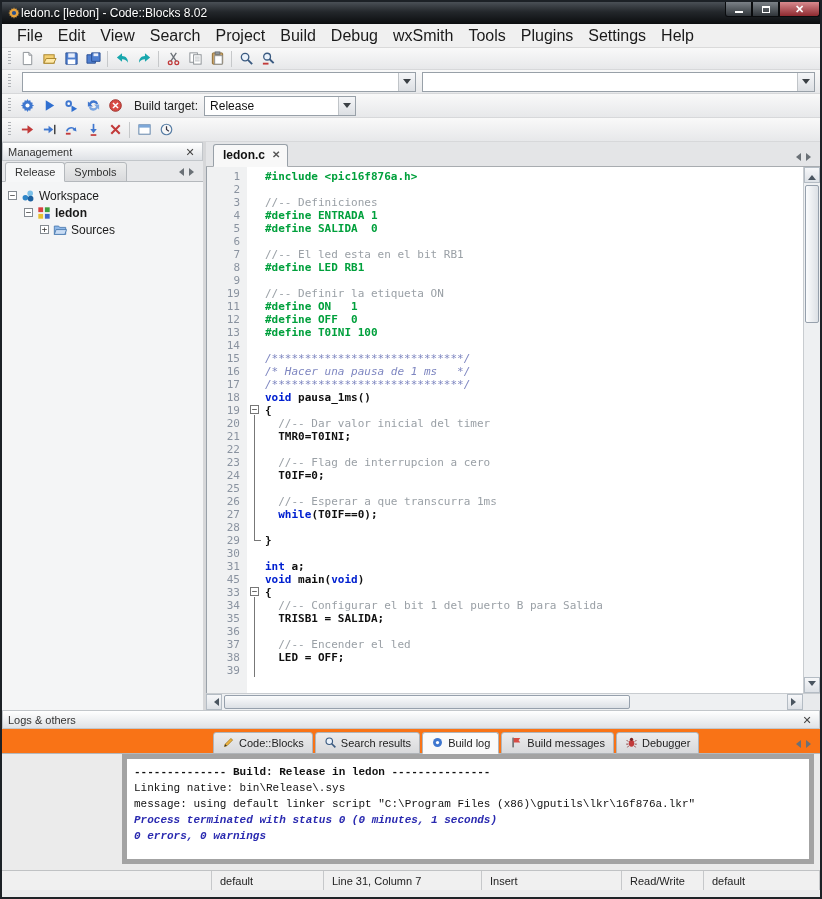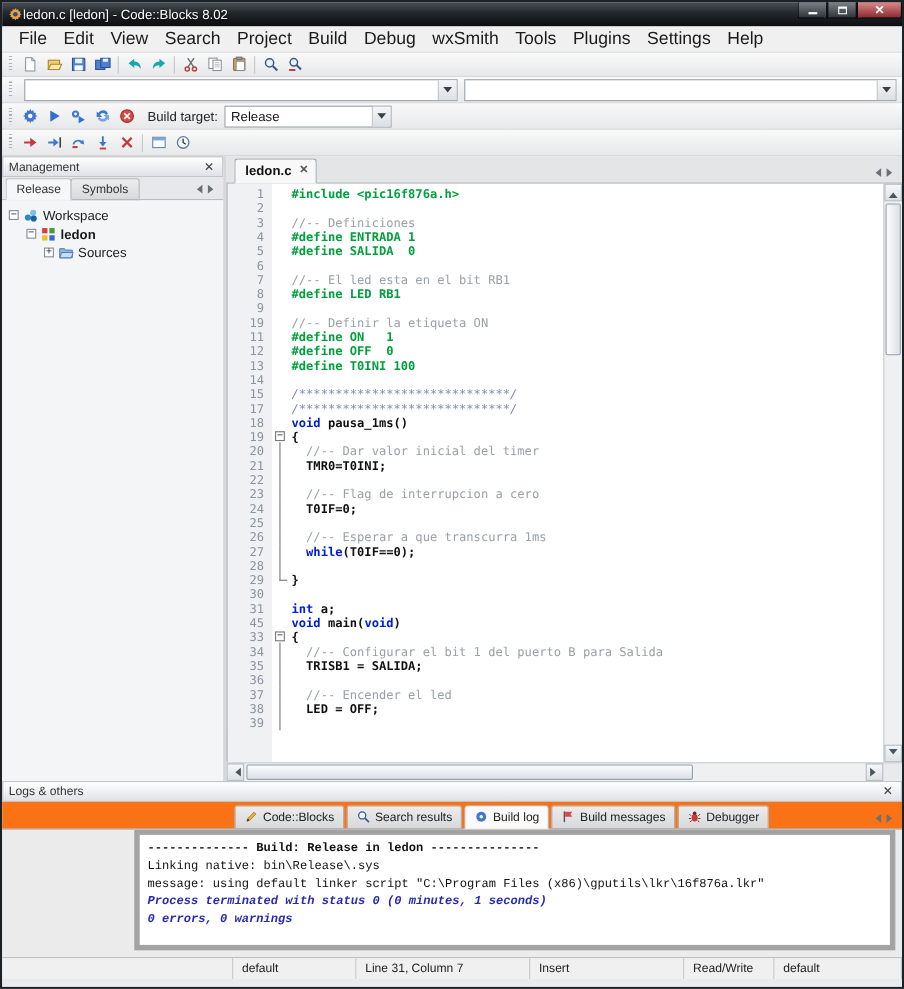--- a/index.html
+++ b/index.html
@@ -561,20 +561,25 @@
               <div class="ln">14</div>
               <div class="fold"></div>
               <div class="src"></div>
             </div>
             <div class="row">
               <div class="ln">15</div>
               <div class="fold"></div>
               <div class="src"><span class="tok-bcom">/*****************************/</span></div>
             </div>
             <div class="row">
+              <div class="ln">16</div>
+              <div class="fold"></div>
+              <div class="src"><span class="tok-bcom">/* Hacer una pausa de 1 ms   */</span></div>
+            </div>
+            <div class="row">
               <div class="ln">17</div>
               <div class="fold"></div>
               <div class="src"><span class="tok-bcom">/*****************************/</span></div>
             </div>
             <div class="row">
               <div class="ln">18</div>
               <div class="fold"></div>
               <div class="src"><span class="tok-kw">void</span><span class="tok-code"> pausa_1ms()</span></div>
             </div>
             <div class="row">

